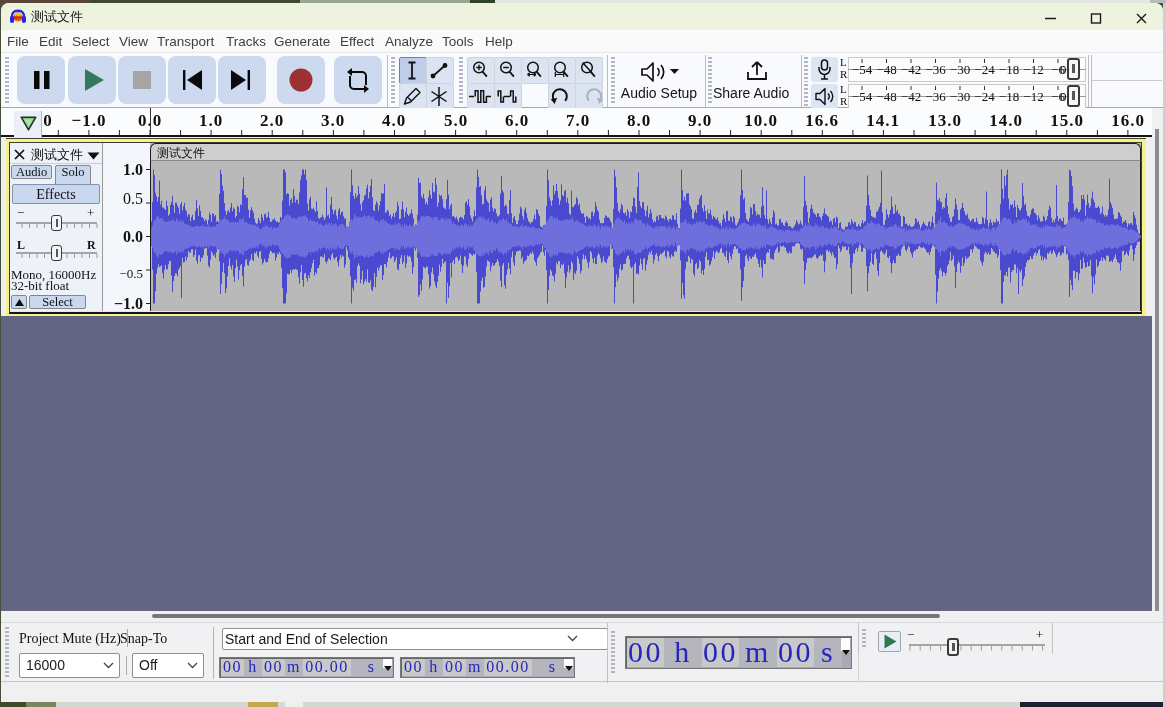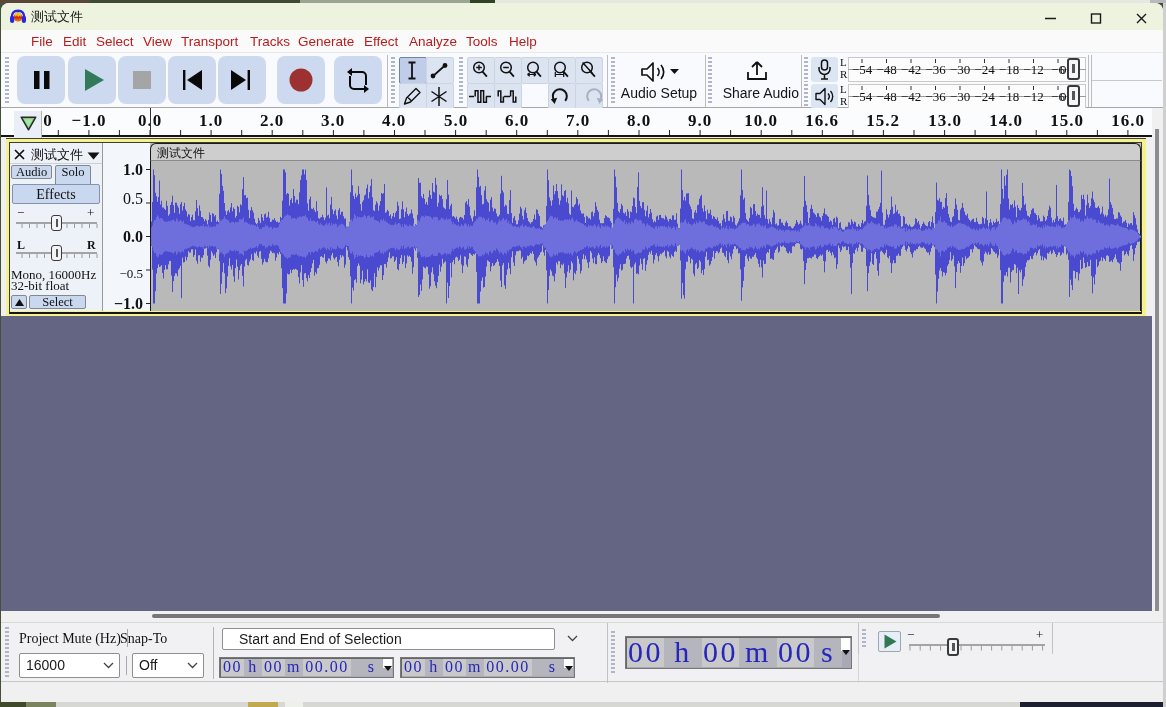--- a/index.html
+++ b/index.html
@@ -2,21 +2,21 @@
 <html><head><meta charset="utf-8">
 <style>
 *{margin:0;padding:0;box-sizing:border-box;}
 html,body{width:1166px;height:707px;overflow:hidden;}
 body{font-family:"Liberation Sans",sans-serif;position:relative;background:#45503a;}
 .abs{position:absolute;}
 #win{position:absolute;left:1px;top:3px;width:1162px;height:701px;background:#f0f0f0;border-radius:8px 8px 0 0;overflow:hidden;}
 #titlebar{position:absolute;left:0;top:0;width:100%;height:27px;background:#edf3df;}
 #title-txt{position:absolute;left:30px;top:5px;font-size:13px;color:#191919;}
 #menubar{position:absolute;left:0;top:27px;width:100%;height:22px;background:#fafafa;}
-.mi{position:absolute;top:4px;font-size:13.5px;color:#b91c1c;margin-left:24px;}
+.mi{position:absolute;top:4px;font-size:13.5px;color:#404040;}
 #toolbar{position:absolute;left:0;top:49px;width:100%;height:56px;background:#f8fafd;border-bottom:1px solid #a8a8a8;border-top:1px solid #e8e8e8;}
 .grip{position:absolute;width:4px;background-image:repeating-linear-gradient(#b0b6c6 0 2px,rgba(0,0,0,0) 2px 4px);}
 .vsep{position:absolute;width:1px;background:#bcbcbc;}
 .tbtn{position:absolute;background:#cdd9ef;border-radius:8px;}
 .sbtn{position:absolute;background:#dce4f2;border-radius:2px;border:1px solid #ccd4e2;}
 .sbtn.sel{background:#bfcde8;border:1px solid #6d82a8;}
 #timeline{position:absolute;left:0;top:105px;width:1161px;height:29px;background:#fbfcfe;border-bottom:2px solid #141414;}
 .rlab{position:absolute;top:3px;font-family:"Liberation Serif",serif;font-size:17px;font-weight:bold;letter-spacing:1px;color:#111;transform:translateX(-50%);white-space:pre;}
 #trackzone{position:absolute;left:5px;top:135px;width:1140px;height:178px;background:#f6f18f;border-top:1px solid #42422e;}
 #tpanel{position:absolute;left:4px;top:4px;width:92px;height:168px;background:#edf1f8;}
@@ -146,21 +146,21 @@
 <path d="M18.5 8 a6 6 0 0 1 0 8 M22 5 a10.5 10.5 0 0 1 0 14" fill="none" stroke="#111" stroke-width="1.7"></path>
 <path d="M31 9 l4.5 5 4.5 -5 z" fill="#111"></path>
       </svg>
       <div class="abs" style="left:615px;top:32px;width:86px;text-align:center;font-size:14px;color:#151515">Audio Setup</div>
       <div class="vsep" style="left:704px;top:2px;height:52px"></div>
       <div class="grip" style="left:707px;top:4px;height:48px"></div>
       <svg class="abs" style="left:744px;top:6px" width="24" height="24" viewBox="0 0 24 24">
 <path d="M12 3 v13 M12 3 l-5 5 M12 3 l5 5" fill="none" stroke="#111" stroke-width="1.8"></path>
 <path d="M3 13 v7 h18 v-7" fill="none" stroke="#111" stroke-width="1.8"></path>
       </svg>
-      <div class="abs" style="left:712px;top:32px;width:86px;text-align:right;font-size:14px;color:#151515">Share Audio</div>
+      <div class="abs" style="left:712px;top:32px;width:86px;text-align:left;font-size:14px;color:#151515">Share Audio</div>
       <div class="vsep" style="left:800px;top:2px;height:52px"></div>
       <div class="grip" style="left:803px;top:4px;height:25px"></div>
       <div class="abs" style="left:810px;top:4px;width:27px;height:25px;background:#dce6f3;border-radius:3px"></div>
       <svg class="abs" style="left:810px;top:4px" width="27" height="25" viewBox="0 0 27 25">
 <rect x="10.5" y="3" width="6" height="10" rx="3" fill="none" stroke="#111" stroke-width="1.5"></rect>
 <path d="M8 10 v2 a5.5 5.5 0 0 0 11 0 v-2 M13.5 18 v4 M10 22 h7" fill="none" stroke="#111" stroke-width="1.5"></path>
       </svg>
       <div class="abs" style="left:839px;top:3px;font-family:'Liberation Serif',serif;font-size:11px;color:#111;line-height:12px">L<br>R</div>
       <div class="abs" style="left:847px;top:4px;width:238px;height:25px;background:#fcfcfd;border:1px solid #c9c9c9"></div>
       <svg class="abs" style="left:847px;top:4px" width="238px" height="25" viewBox="0 0 238 25">
@@ -235,21 +235,21 @@
       <div class="rlab" style="left:271px">2.0</div>
       <div class="rlab" style="left:332px">3.0</div>
       <div class="rlab" style="left:393px">4.0</div>
       <div class="rlab" style="left:455px">5.0</div>
       <div class="rlab" style="left:516px">6.0</div>
       <div class="rlab" style="left:577px">7.0</div>
       <div class="rlab" style="left:638px">8.0</div>
       <div class="rlab" style="left:699px">9.0</div>
       <div class="rlab" style="left:760px">10.0</div>
       <div class="rlab" style="left:821px">16.6</div>
-      <div class="rlab" style="left:882px">15.2</div>
+      <div class="rlab" style="left:882px">14.1</div>
       <div class="rlab" style="left:944px">13.0</div>
       <div class="rlab" style="left:1005px">14.0</div>
       <div class="rlab" style="left:1066px">15.0</div>
       <div class="rlab" style="left:1127px">16.0</div>
       <div class="rlab" style="left:47px">0</div>
       <svg class="abs" style="left:0;top:0" width="1152" height="30" viewBox="0 0 1152 30">
         <path d="M57.3 22 v5" stroke="#222" stroke-width="1"></path>
         <path d="M87.9 22 v5" stroke="#222" stroke-width="1"></path>
         <path d="M118.4 22 v5" stroke="#222" stroke-width="1"></path>
         <path d="M149.0 22 v5" stroke="#222" stroke-width="1"></path>
@@ -385,21 +385,21 @@
       <div class="vsep" style="left:212px;top:4px;height:52px;background:#b5b5b5"></div>
       <div class="combo" style="left:18px;top:30px;width:101px;height:25px;line-height:23px;padding-left:6px">16000</div>
       <svg class="abs" style="left:102px;top:39px" width="11" height="7" viewBox="0 0 11 7">
         <path d="M1 1 L5.5 5.5 L10 1" fill="none" stroke="#444" stroke-width="1.3"></path>
       </svg>
       <div class="vsep" style="left:125px;top:33px;height:19px;background:#aaa"></div>
       <div class="combo" style="left:131px;top:30px;width:72px;height:25px;line-height:23px;padding-left:6px">Off</div>
       <svg class="abs" style="left:186px;top:39px" width="11" height="7" viewBox="0 0 11 7">
         <path d="M1 1 L5.5 5.5 L10 1" fill="none" stroke="#444" stroke-width="1.3"></path>
       </svg>
-      <div class="combo" style="left:221px;top:5px;width:333px;height:22px;line-height:20px;padding-left:16px">Start and End of Selection</div>
+      <div class="combo" style="left:221px;top:5px;width:386px;height:22px;line-height:20px;padding-left:2px">Start and End of Selection</div>
       <svg class="abs" style="left:566px;top:12px" width="11" height="7" viewBox="0 0 11 7">
         <path d="M1 1 L5.5 5.5 L10 1" fill="none" stroke="#444" stroke-width="1.3"></path>
       </svg>
       <div class="timefield" style="left:218px;top:34px;width:175px;height:21px"></div>
       <div class="tseg" style="left:220px;top:36px;width:23px;height:17px;background:#c9c9c9;font-size:16px;line-height:16px;letter-spacing:1.5px">00</div>
       <div class="tseg" style="left:243px;top:36px;width:18px;height:17px;background:#b4b5bd;font-size:16px;line-height:16px;letter-spacing:1.5px">h</div>
       <div class="tseg" style="left:261px;top:36px;width:23px;height:17px;background:#c9c9c9;font-size:16px;line-height:16px;letter-spacing:1.5px">00</div>
       <div class="tseg" style="left:284px;top:36px;width:18px;height:17px;background:#b4b5bd;font-size:16px;line-height:16px;letter-spacing:1.5px">m</div>
       <div class="tseg" style="left:302px;top:36px;width:48px;height:17px;background:#c9c9c9;font-size:16px;line-height:16px;letter-spacing:1.5px">00.00</div>
       <div class="tseg" style="left:350px;top:36px;width:41px;height:17px;background:#b4b5bd;font-size:16px;line-height:16px;letter-spacing:1.5px">s</div>

